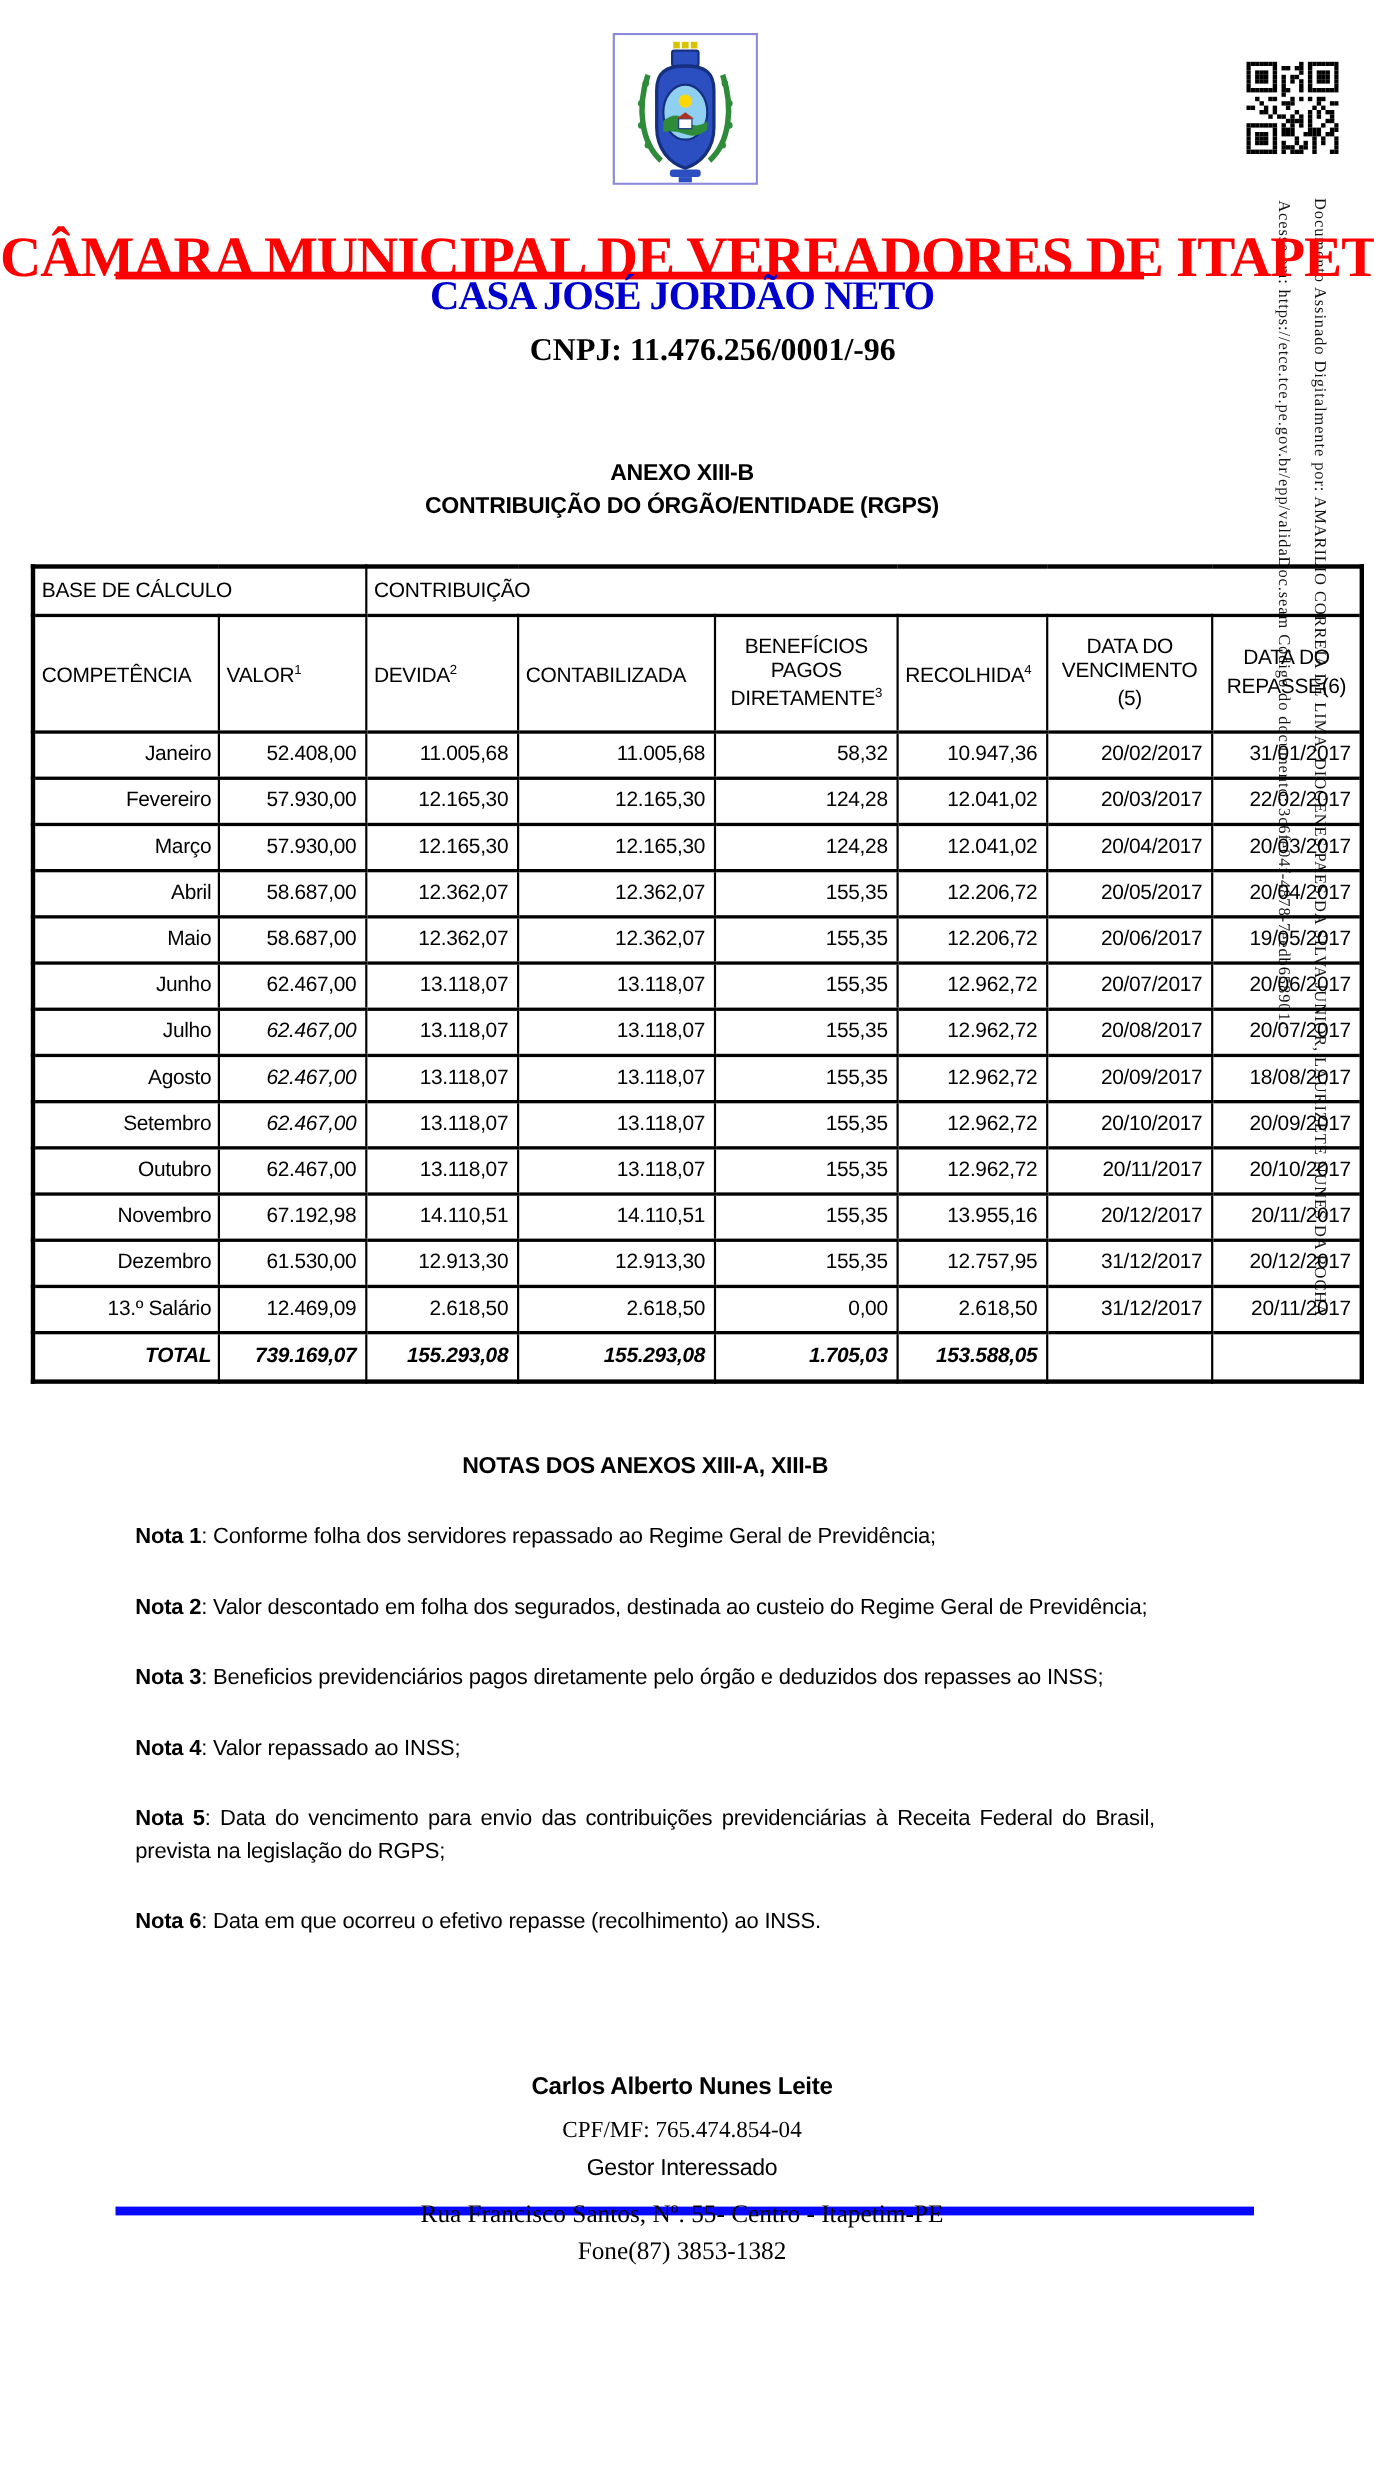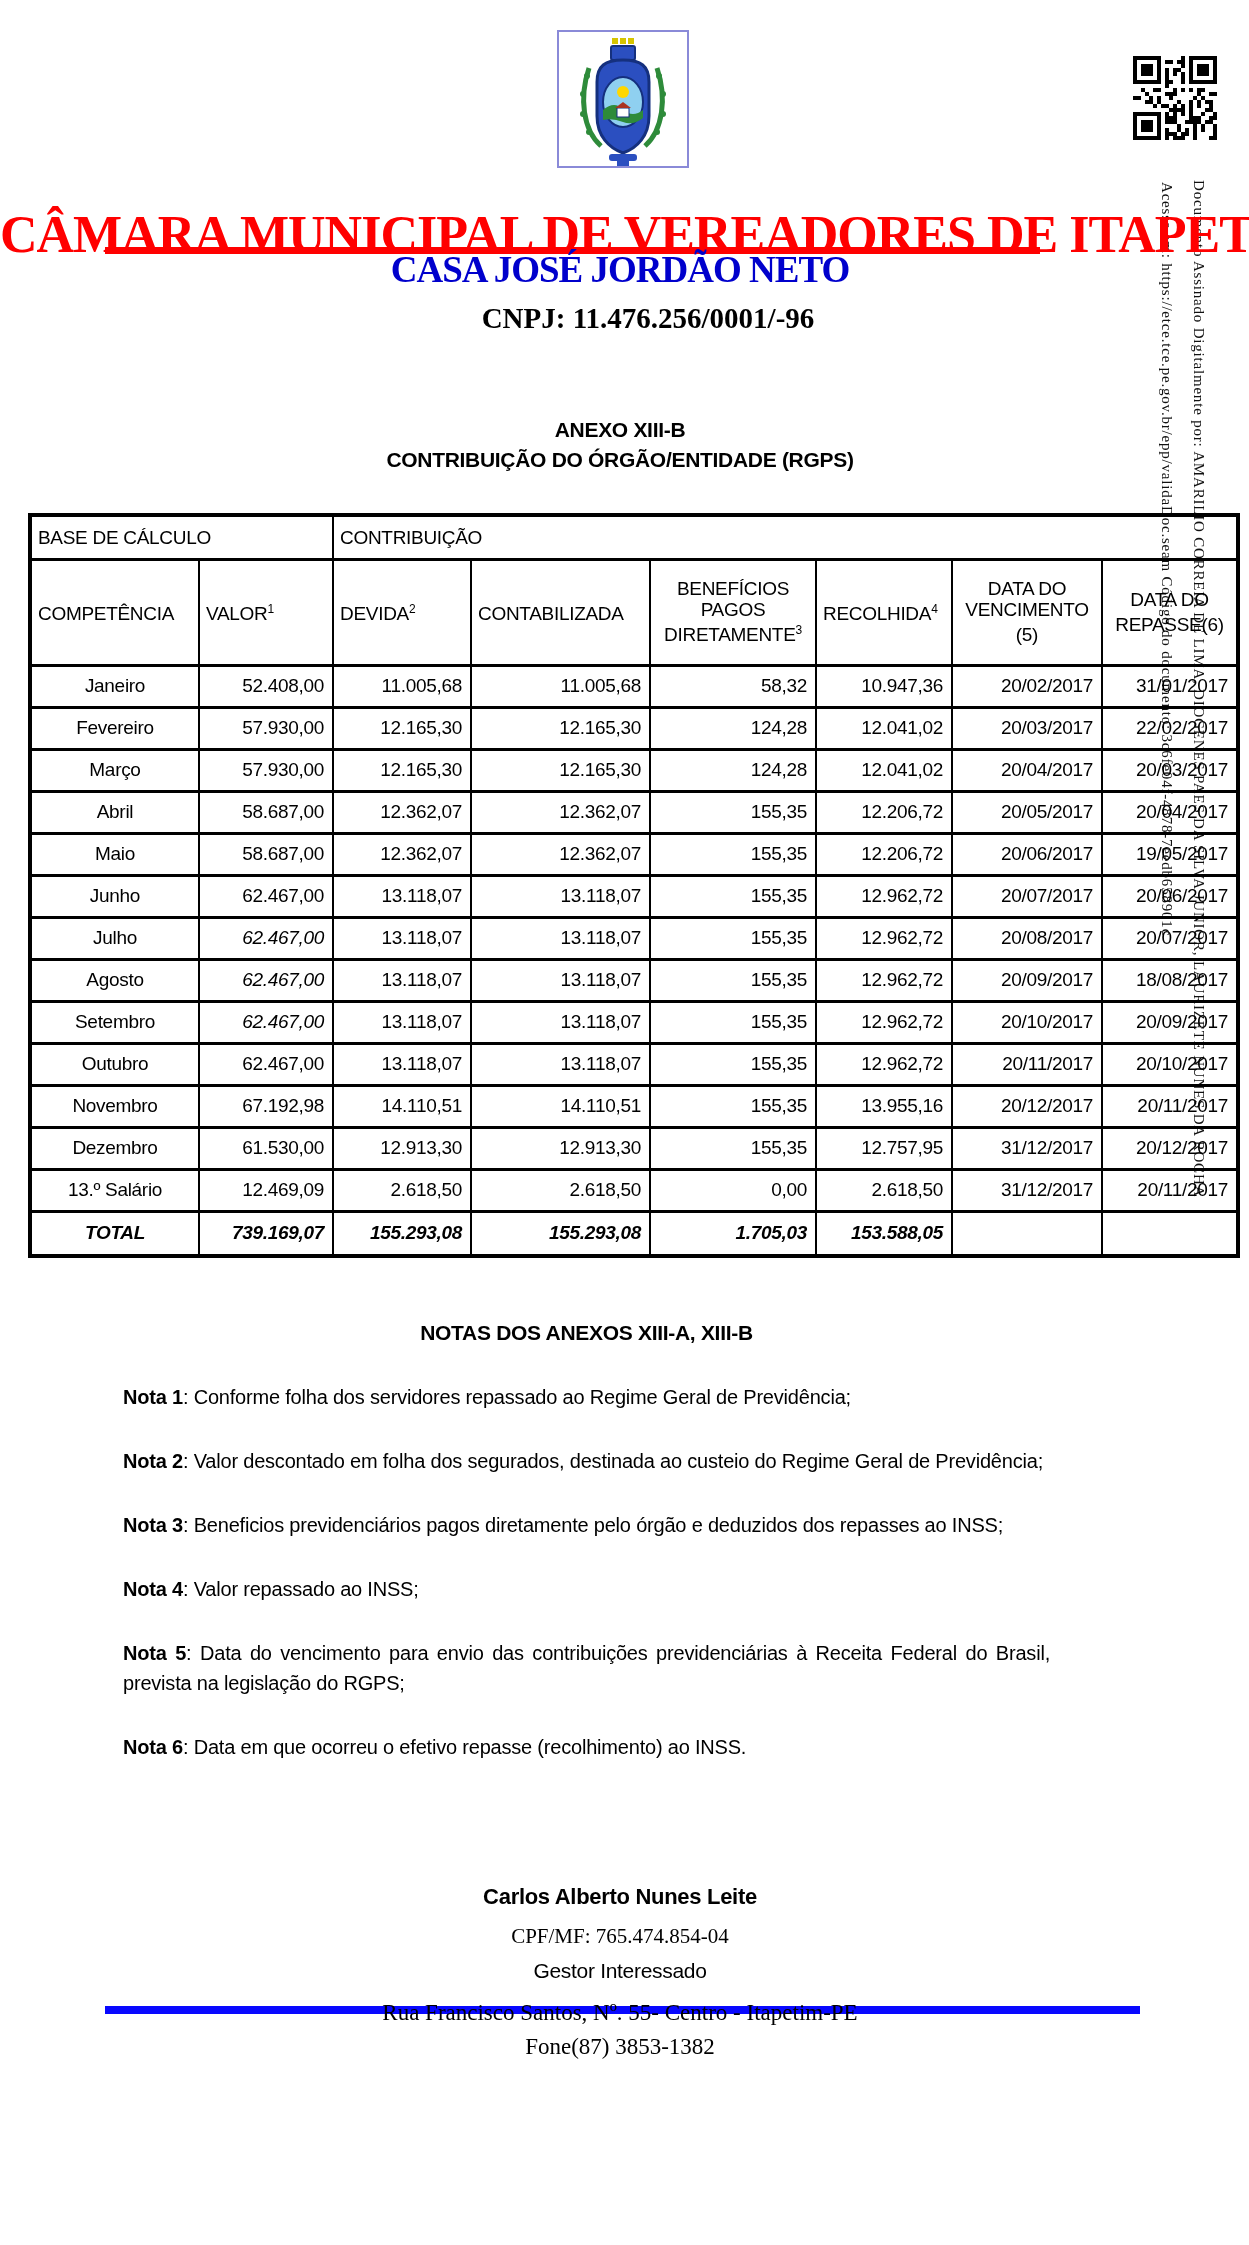--- a/index.html
+++ b/index.html
@@ -38,21 +38,21 @@
   #contrib-table th,#contrib-table td{border:2px solid #000;border-top-width:3px;border-bottom-width:3px;
                  padding:0 6px;overflow:hidden;}
   #contrib-table{border:4px solid #000;}
   #contrib-table thead tr.group-row{height:44px;}
   #contrib-table thead tr.cols-row{height:106px;}
   #contrib-table tbody tr{height:42px;}
   #contrib-table tbody tr.total{height:45px;}
   #contrib-table th{font-weight:normal;text-align:left;white-space:pre-line;line-height:21px;}
   #contrib-table th.c-center{text-align:center;}
   #contrib-table td.num{text-align:right;padding-right:8px;}
-  #contrib-table td.left{text-align:center;}
+  #contrib-table td.left{text-align:right;}
   #contrib-table td.ital{font-style:italic;}
   #contrib-table tr.total td{font-style:italic;font-weight:bold;}
   #contrib-table sup{font-size:12px;}
 
   
   #notes{left:123px;top:1306px;width:927px;font-size:20px;line-height:30px;text-align:justify;
          letter-spacing:-0.2px;}
   #notes h3{margin:12px 0 34px 0;font-size:21px;line-height:30px;text-align:center;letter-spacing:-0.3px;}
   #notes p{margin:0 0 34px 0;}
   #notes .nlabel{font-weight:bold;}

